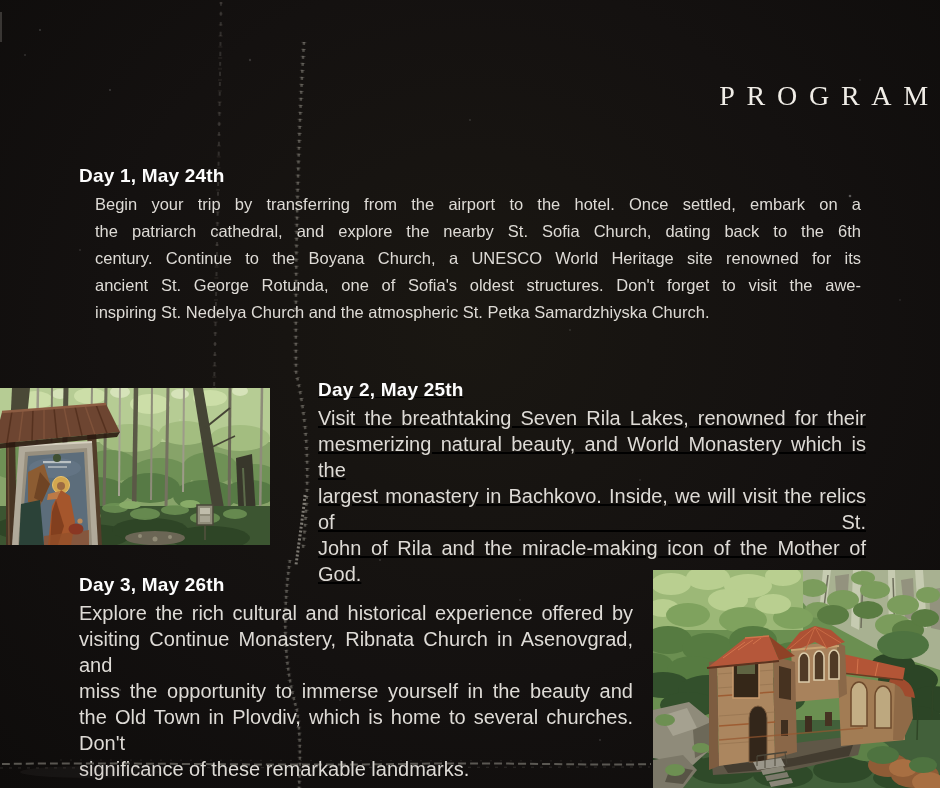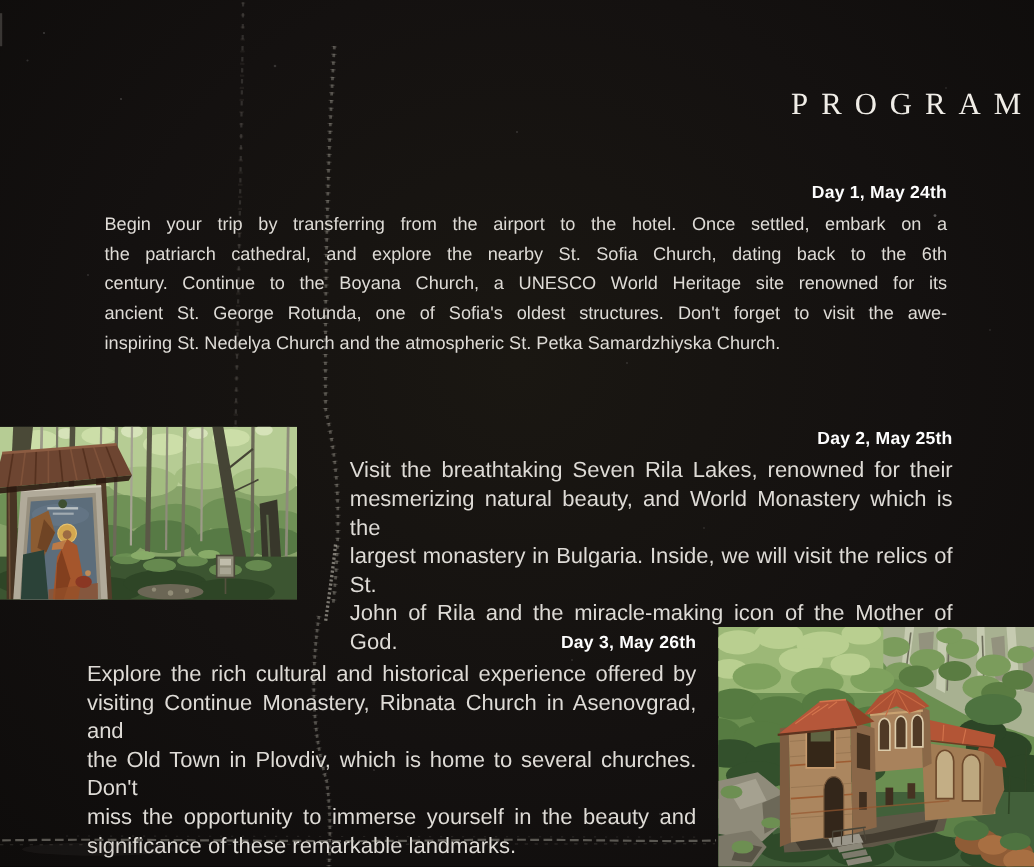--- a/index.html
+++ b/index.html
@@ -7,28 +7,28 @@
     position:relative; width:940px; height:788px; overflow:hidden;
     background:radial-gradient(ellipse at 50% 42%, #1a1712 0%, #141110 55%, #0e0c0b 100%);
     font-family:"Liberation Sans", sans-serif;
   }
   .title {
     position:absolute; left:0; right:0; top:80px; margin:0;
     text-align:right; font-family:"Liberation Serif", serif; font-weight:400;
     font-size:28px; letter-spacing:0.42em; text-indent:0.42em; color:#f0ede7;
   }
   .day { position:absolute; }
-  .day h2 { margin:0 0 5px 0; font-size:16px; line-height:21px; font-weight:bold; color:#fdfdfd; letter-spacing:0.2px;text-align:right; }
+  .day h2 { margin:0 0 5px 0; font-size:19px; line-height:21px; font-weight:bold; color:#fdfdfd; letter-spacing:0.2px; }
   .body { color:#dedbd6; }
   .jline { text-align:justify; text-align-last:justify; }
   .jline.last { text-align-last:left; }
   .day-1 { left:79px; top:165px; width:782px; }
   .day-1 .body { font-size:16.5px;margin-left:16px; }
   .day-1 .jline { line-height:27px; }
-  .day-2 { left:318px; top:389px; width:548px; }
+  .day-2 { left:318px; top:379px; width:548px;text-decoration:underline; }
   .day-3 { left:79px;  top:574px; width:554px; }
   .day-2 .body, .day-3 .body { font-size:20px; }
   .day-2 .jline, .day-3 .jline { line-height:26px; }
   .photo { position:absolute; line-height:0; }
   .photo-forest   { left:0;     top:388px; width:270px; height:157px; }
   .photo-fortress { left:653px; top:570px; width:287px; height:218px; }
   .grunge { position:absolute; left:0; top:0; pointer-events:none; }
 </style>
 </head>
 <body>
@@ -158,32 +158,32 @@
         <polygon points="-6,56 120,44 117,49 -4,61" fill="#2a180f" opacity="0.9"></polygon>
       </g>
     </svg>
   </div>
 
   <section class="day day-2">
     <h2>Day 2, May 25th</h2>
     <div class="body">
         <div class="jline">Visit the breathtaking Seven Rila Lakes, renowned for their</div>
         <div class="jline">mesmerizing natural beauty, and World Monastery which is the</div>
-        <div class="jline">largest monastery in Bulgaria. Inside, we will visit the relics of St.</div>
+        <div class="jline">largest monastery in Bachkovo. Inside, we will visit the relics of St.</div>
         <div class="jline last">John of Rila and the miracle-making icon of the Mother of God.</div>
       </div>
   </section>
 
   <section class="day day-3">
     <h2>Day 3, May 26th</h2>
     <div class="body">
         <div class="jline">Explore the rich cultural and historical experience offered by</div>
         <div class="jline">visiting Continue Monastery, Ribnata Church in Asenovgrad, and</div>
+        <div class="jline">miss the opportunity to immerse yourself in the beauty and</div>
         <div class="jline">the Old Town in Plovdiv, which is home to several churches. Don't</div>
-        <div class="jline">miss the opportunity to immerse yourself in the beauty and</div>
         <div class="jline last">significance of these remarkable landmarks.</div>
       </div>
   </section>
 
   <div class="photo photo-fortress">
     <svg width="287" height="218" viewBox="0 0 287 218">
       <rect x="0" y="0" width="287" height="218" fill="#6b8f51"></rect>
       <polygon points="140,0 287,0 287,100 225,80 160,45 140,20" fill="#a8b191"></polygon>
       <polygon points="170,0 178,0 172,48 166,44" fill="#c6cbb1"></polygon>
       <polygon points="200,0 208,0 206,60 198,56" fill="#c6cbb1"></polygon>

